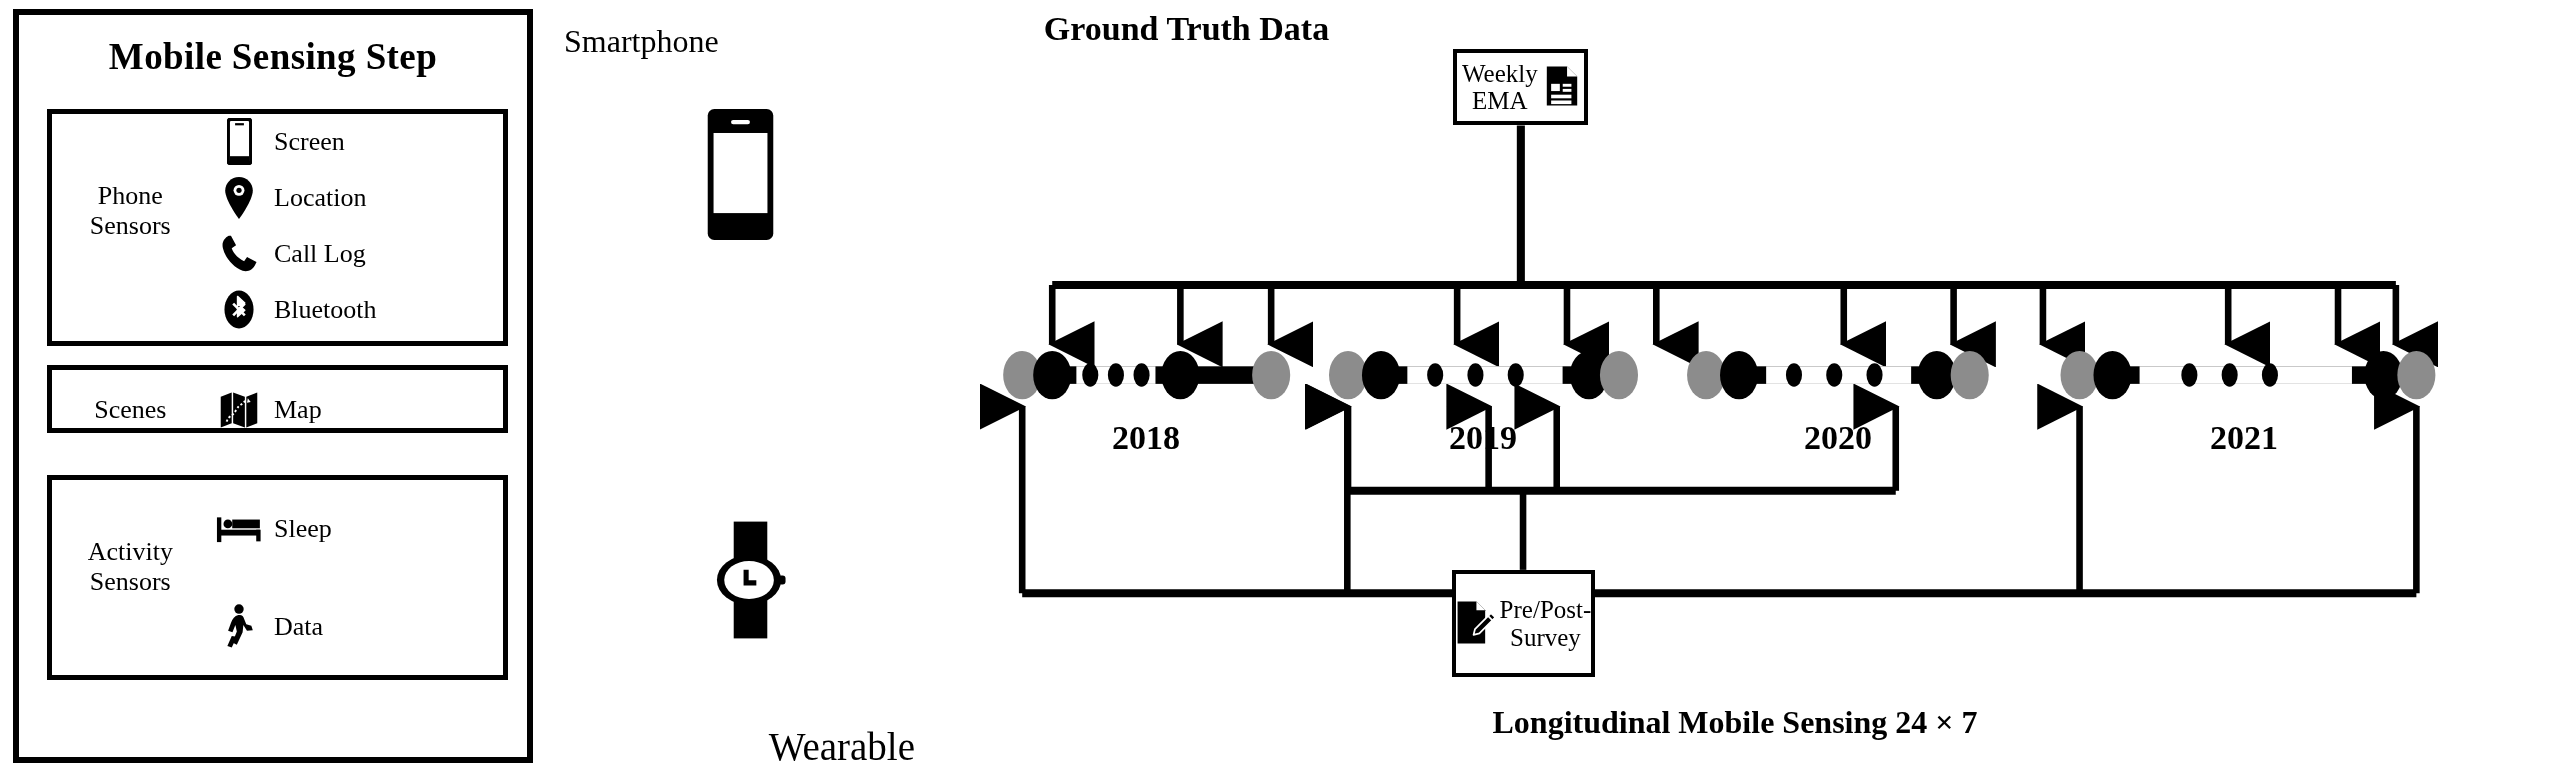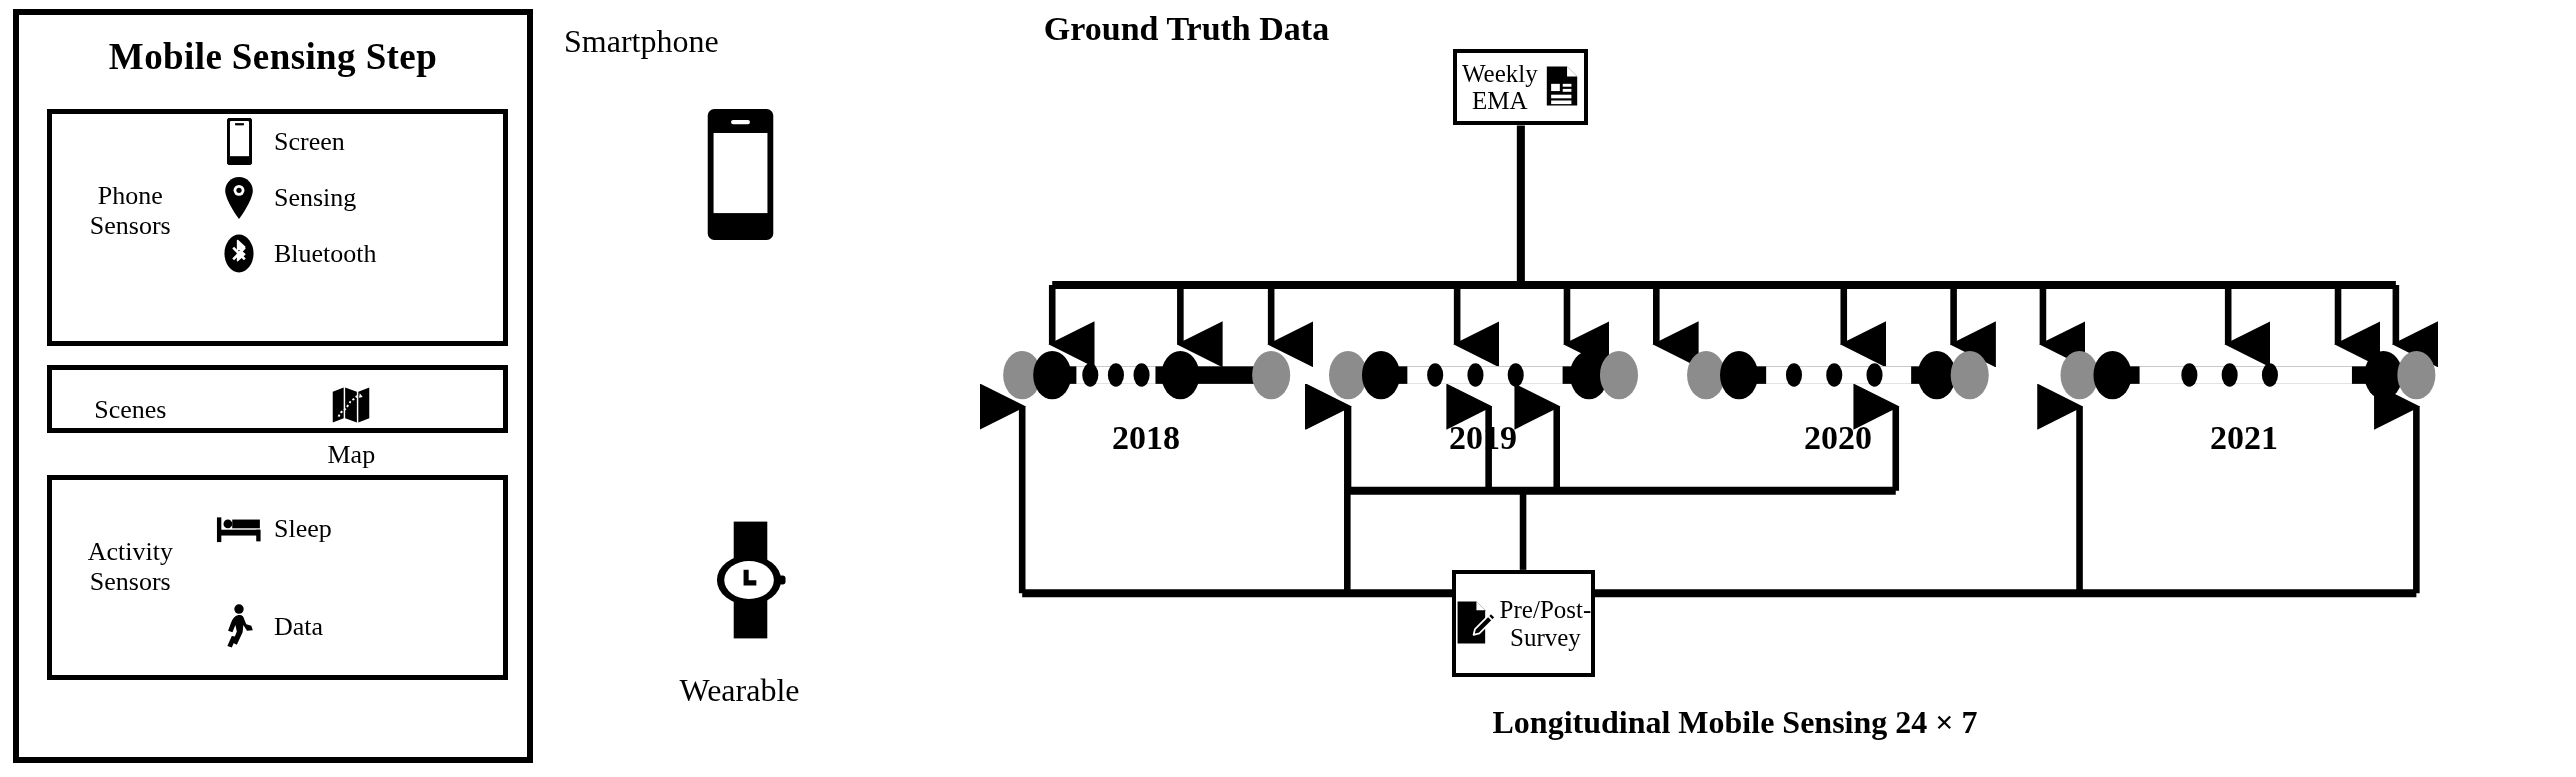--- a/index.html
+++ b/index.html
@@ -20,21 +20,21 @@
   .grp-label{position:absolute;left:8.8px;width:139px;text-align:center;
              font-size:26px;line-height:1.15;}
   .rows{position:absolute;left:152px;right:4.4px;top:0;bottom:0;}
   .srow{display:flex;align-items:center;height:var(--rh);}
   .icon-cell{width:70px;display:flex;align-items:center;justify-content:center;flex:0 0 70px;}
   .srow-label{font-size:26px;white-space:nowrap;}
 
   
   #mid-col{position:absolute;left:564px;top:0;width:351px;height:778px;}
   #smartphone-label{position:absolute;left:0;top:23px;width:100%;font-size:32px;}
-  #wearable-label{position:absolute;left:0;top:672px;width:100%;text-align:center;font-size:32px;}
+  #wearable-label{position:absolute;left:0;top:724px;width:100%;text-align:right;font-size:39px;}
   #phone-big{position:absolute;left:143px;top:108px;}
   #watch-big{position:absolute;left:150px;top:520px;}
   #gt-title{position:absolute;left:930px;top:10.3px;width:513px;text-align:center;
             font-size:34px;font-weight:bold;}
   #ema-box{position:absolute;left:1453px;top:49px;width:135px;height:76px;
            border:4.4px solid #000;background:#fff;box-sizing:border-box;
            display:flex;align-items:center;justify-content:center;gap:7.3px;}
   #ema-text{font-size:25px;line-height:1.1;text-align:center;white-space:pre-line;}
   #survey-box{position:absolute;left:1452px;top:570px;width:143px;height:107px;
               border:4.4px solid #000;background:#fff;box-sizing:border-box;
@@ -69,41 +69,49 @@
         <span class="srow-label">Screen</span>
       </div>
       <div class="srow" style="height:56px;">
         <span class="icon-cell">
           <svg width="32" height="44" viewBox="0 0 44 60">
               <path d="M22 1C11.5 1 3 9.4 3 19.8 3 33.6 22 59 22 59S41 33.6 41 19.8C41 9.4 32.5 1 22 1z" fill="#000"></path>
               <circle cx="22" cy="19.5" r="7.5" fill="#fff"></circle>
               <circle cx="22" cy="19.5" r="3.6" fill="#000"></circle>
             </svg>
         </span>
-        <span class="srow-label">Sensing</span>
+        <span class="srow-label">Location</span>
+      </div>
+      <div class="srow" style="height:56px;">
+        <span class="icon-cell">
+          <svg width="38" height="40" viewBox="0 0 52 54">
+              <path d="M12 2C6 5 2 11 4 19c3 13 14 26 27 31 8 2 14-2 17-8l2-4-13-7-4 6c-8-4-14-10-17-18l6-4L15 2z" fill="#000"></path>
+            </svg>
+        </span>
+        <span class="srow-label">Call Log</span>
       </div>
       <div class="srow" style="height:56px;">
         <span class="icon-cell">
           <svg width="32" height="41" viewBox="0 0 44 56">
               <ellipse cx="22" cy="28" rx="20" ry="26" fill="#000"></ellipse>
               <path d="M20 10l10 9-10 9V10zm0 28l10-9-10-9v18z" fill="#fff" stroke="#fff" stroke-width="2" stroke-linejoin="round"></path>
               <path d="M14 20l16 16M14 36l16-16" stroke="#fff" stroke-width="3.6" fill="none"></path>
             </svg>
         </span>
         <span class="srow-label">Bluetooth</span>
       </div>
     </div>
   </div>
 
   <div class="group-box" id="grp-scenes">
     <div class="grp-label" style="top:25px;">
       <span style="white-space:pre-line">Scenes</span>
     </div>
     <div class="rows">
-      <div class="srow" style="height:81px;flex-direction:column;">
+      <div class="srow" style="height:81px;">
         <span class="icon-cell">
           <svg width="40" height="38" viewBox="0 0 54 52">
               <path d="M2 8l15-6v42L2 50V8z" fill="#000"></path>
               <path d="M19 2l16 6v42l-16-6V2z" fill="#000"></path>
               <path d="M37 8l15-6v42l-15 6V8z" fill="#000"></path>
               <path d="M10 42c4-10 8-6 13-16 5-9 9-6 13-14" stroke="#fff" stroke-width="2.6" fill="none" stroke-dasharray="3 3"></path>
               <path d="M39 10l4 5-5 1z" fill="#fff"></path>
             </svg>
         </span>
         <span class="srow-label">Map</span>

